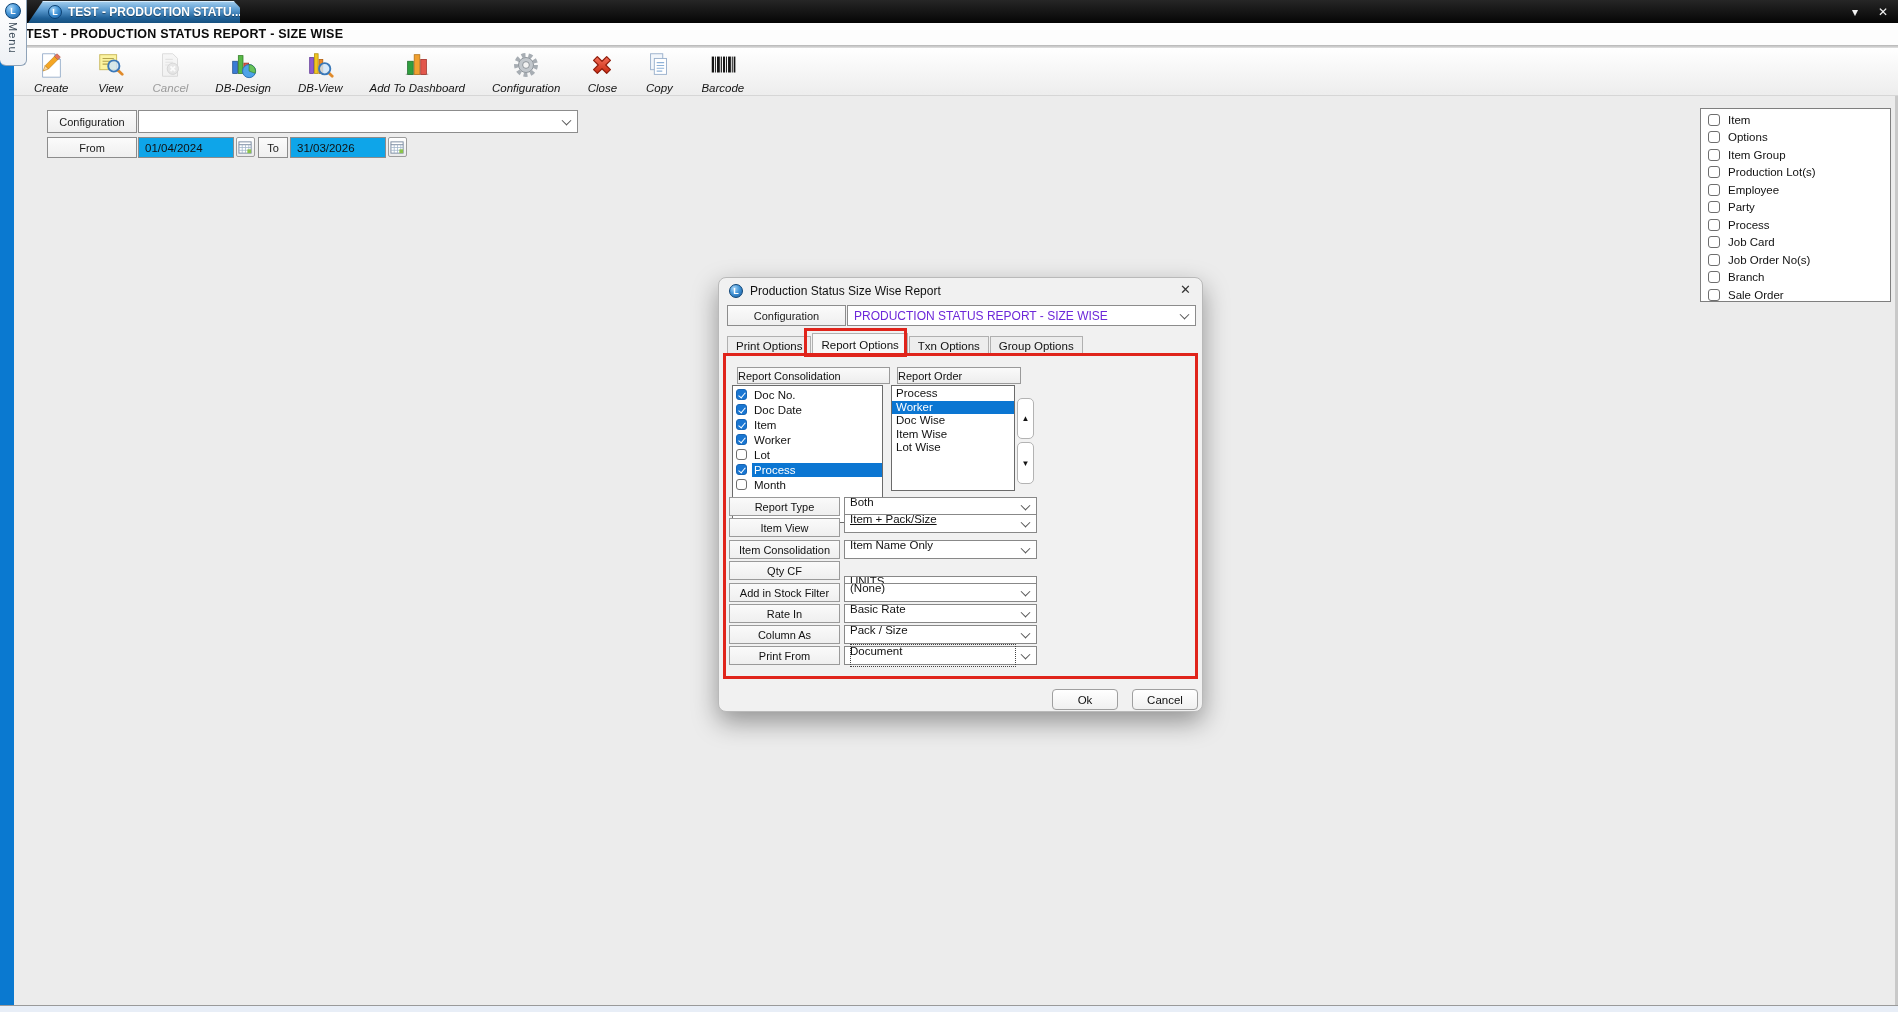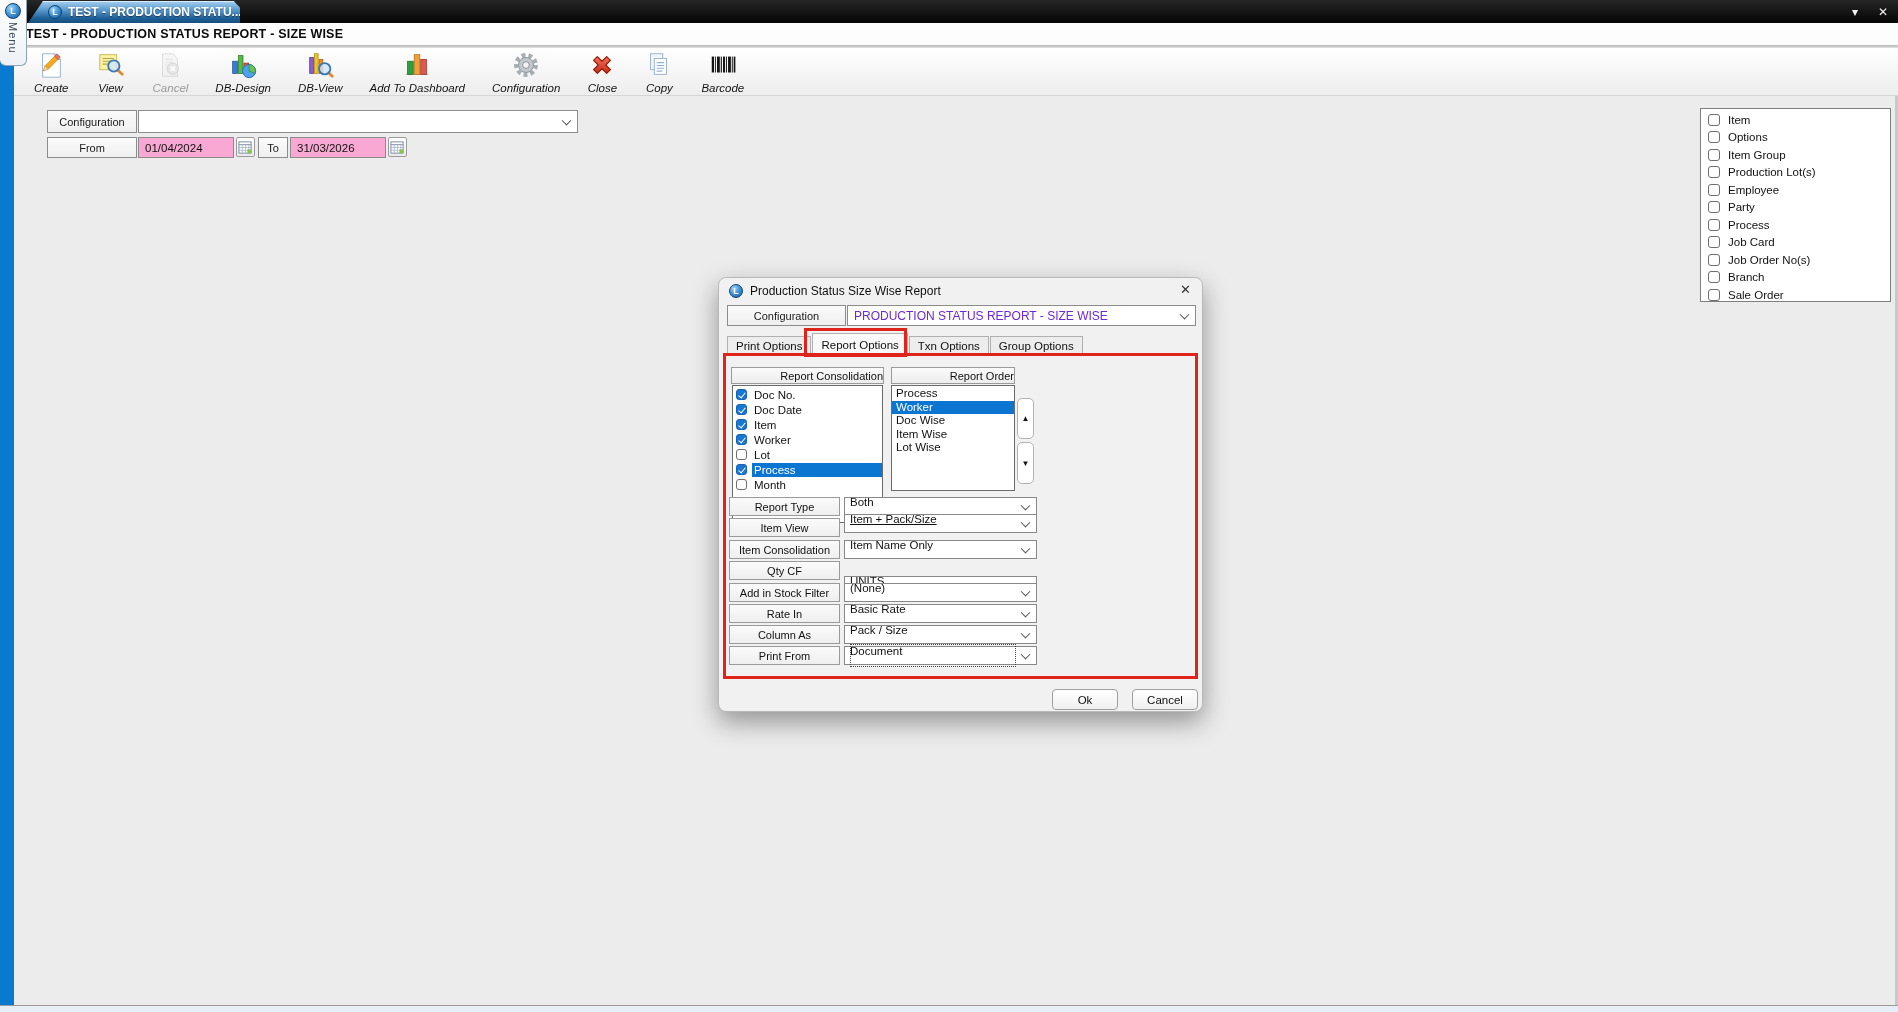--- a/index.html
+++ b/index.html
@@ -41,21 +41,21 @@
   .tool.disabled .tlabel { color:#9a9a9a; }
   .tool-sep { width:1px; background:#c9c9c9; margin:5px 1px; }
 
   
   .box-label { position:absolute; background:linear-gradient(#fbfbfb,#efefef); border:1px solid #8c8c8c;
     display:flex; align-items:center; justify-content:center; font-size:11px; color:#1a1a1a; z-index:2; }
   .combo { position:absolute; background:#fff; border:1px solid #8c8c8c; display:flex; align-items:center;
     padding:0 20px 0 6px; font-size:11.5px; color:#6d28d9; z-index:2; }
   .chev { position:absolute; right:7px; top:50%; width:7px; height:7px; border-right:1.5px solid #555; border-bottom:1.5px solid #555;
     transform:translateY(-70%) rotate(45deg); }
-  .dateinput { position:absolute; background:#f9a8d4; border:1px solid #8c8c8c; display:flex; align-items:center;
+  .dateinput { position:absolute; background:#0ea5e9; border:1px solid #8c8c8c; display:flex; align-items:center;
     padding-left:6px; font-size:11.5px; color:#111; z-index:2; }
   .cal-btn { position:absolute; width:19px; height:20px; background:linear-gradient(#ffffff,#eaeaea); border:1px solid #9c9c9c;
     border-radius:2px; display:flex; align-items:center; justify-content:center; z-index:2; cursor:default; }
 
   
   .right-panel { position:absolute; left:1700px; top:108px; width:191px; height:194px; background:#fff; border:1px solid #7f7f7f;
     z-index:2; padding:2px 0 0 7px; }
   .rp-row { height:17.5px; display:flex; align-items:center; gap:8px; }
   .cb { width:12px; height:12px; border:1px solid #6e6e6e; border-radius:3px; background:#fff; flex:0 0 auto; position:relative; }
   .rp-row .rp-label { font-size:11.5px; color:#111; white-space:nowrap; }
@@ -74,21 +74,21 @@
   .dlg-tabs { position:absolute; left:8px; top:55px; height:23px; display:flex; align-items:flex-end; z-index:1; }
   .dtab { height:20px; line-height:19px; padding:0 8px; font-size:11.5px; color:#111; background:#ededed;
     border:1px solid #b0b0b0; margin-right:1px; cursor:default; }
   .dtab.selected { height:23px; line-height:22px; background:#f8f8f8; border-bottom-color:#f8f8f8; z-index:2; }
 
   .annotation { position:absolute; border:3px solid #e0241b; z-index:6; pointer-events:none; }
   .ann-tab { left:85px; top:50px; width:103px; height:29px; }
   .ann-content { left:4px; top:75px; width:475px; height:326px; }
 
   .group-hdr { position:absolute; background:linear-gradient(#fafafa,#ededed); border:1px solid #9a9a9a;
-    display:flex; align-items:center; justify-content:flex-end; font-size:11px; color:#111; }
+    display:flex; align-items:center; justify-content:flex-start; font-size:11px; color:#111;margin-left:6px; }
   .rc-hdr { left:12px; top:89px; width:153px; height:17px; }
   .ro-hdr { left:172px; top:89px; width:124px; height:17px; }
 
   .rc-list { position:absolute; left:13px; top:107px; width:151px; height:138px; background:#fff; border:1px solid #6b6b6b; padding-top:1px; }
   .rc-row { height:15px; display:flex; align-items:center; gap:5px; padding-left:3px; }
   .rc-row .cb { width:11px; height:11px; }
   .rc-row.checked .cb { background:#1976d2; border-color:#1665b5; }
   .rc-row.checked .cb::after { content:""; position:absolute; left:3px; top:0.5px; width:3px; height:6px;
     border-right:1.6px solid #fff; border-bottom:1.6px solid #fff; transform:rotate(40deg); }
   .rc-label { flex:1; font-size:11.5px; color:#111; padding:0 2px; line-height:14px; white-space:nowrap; }

